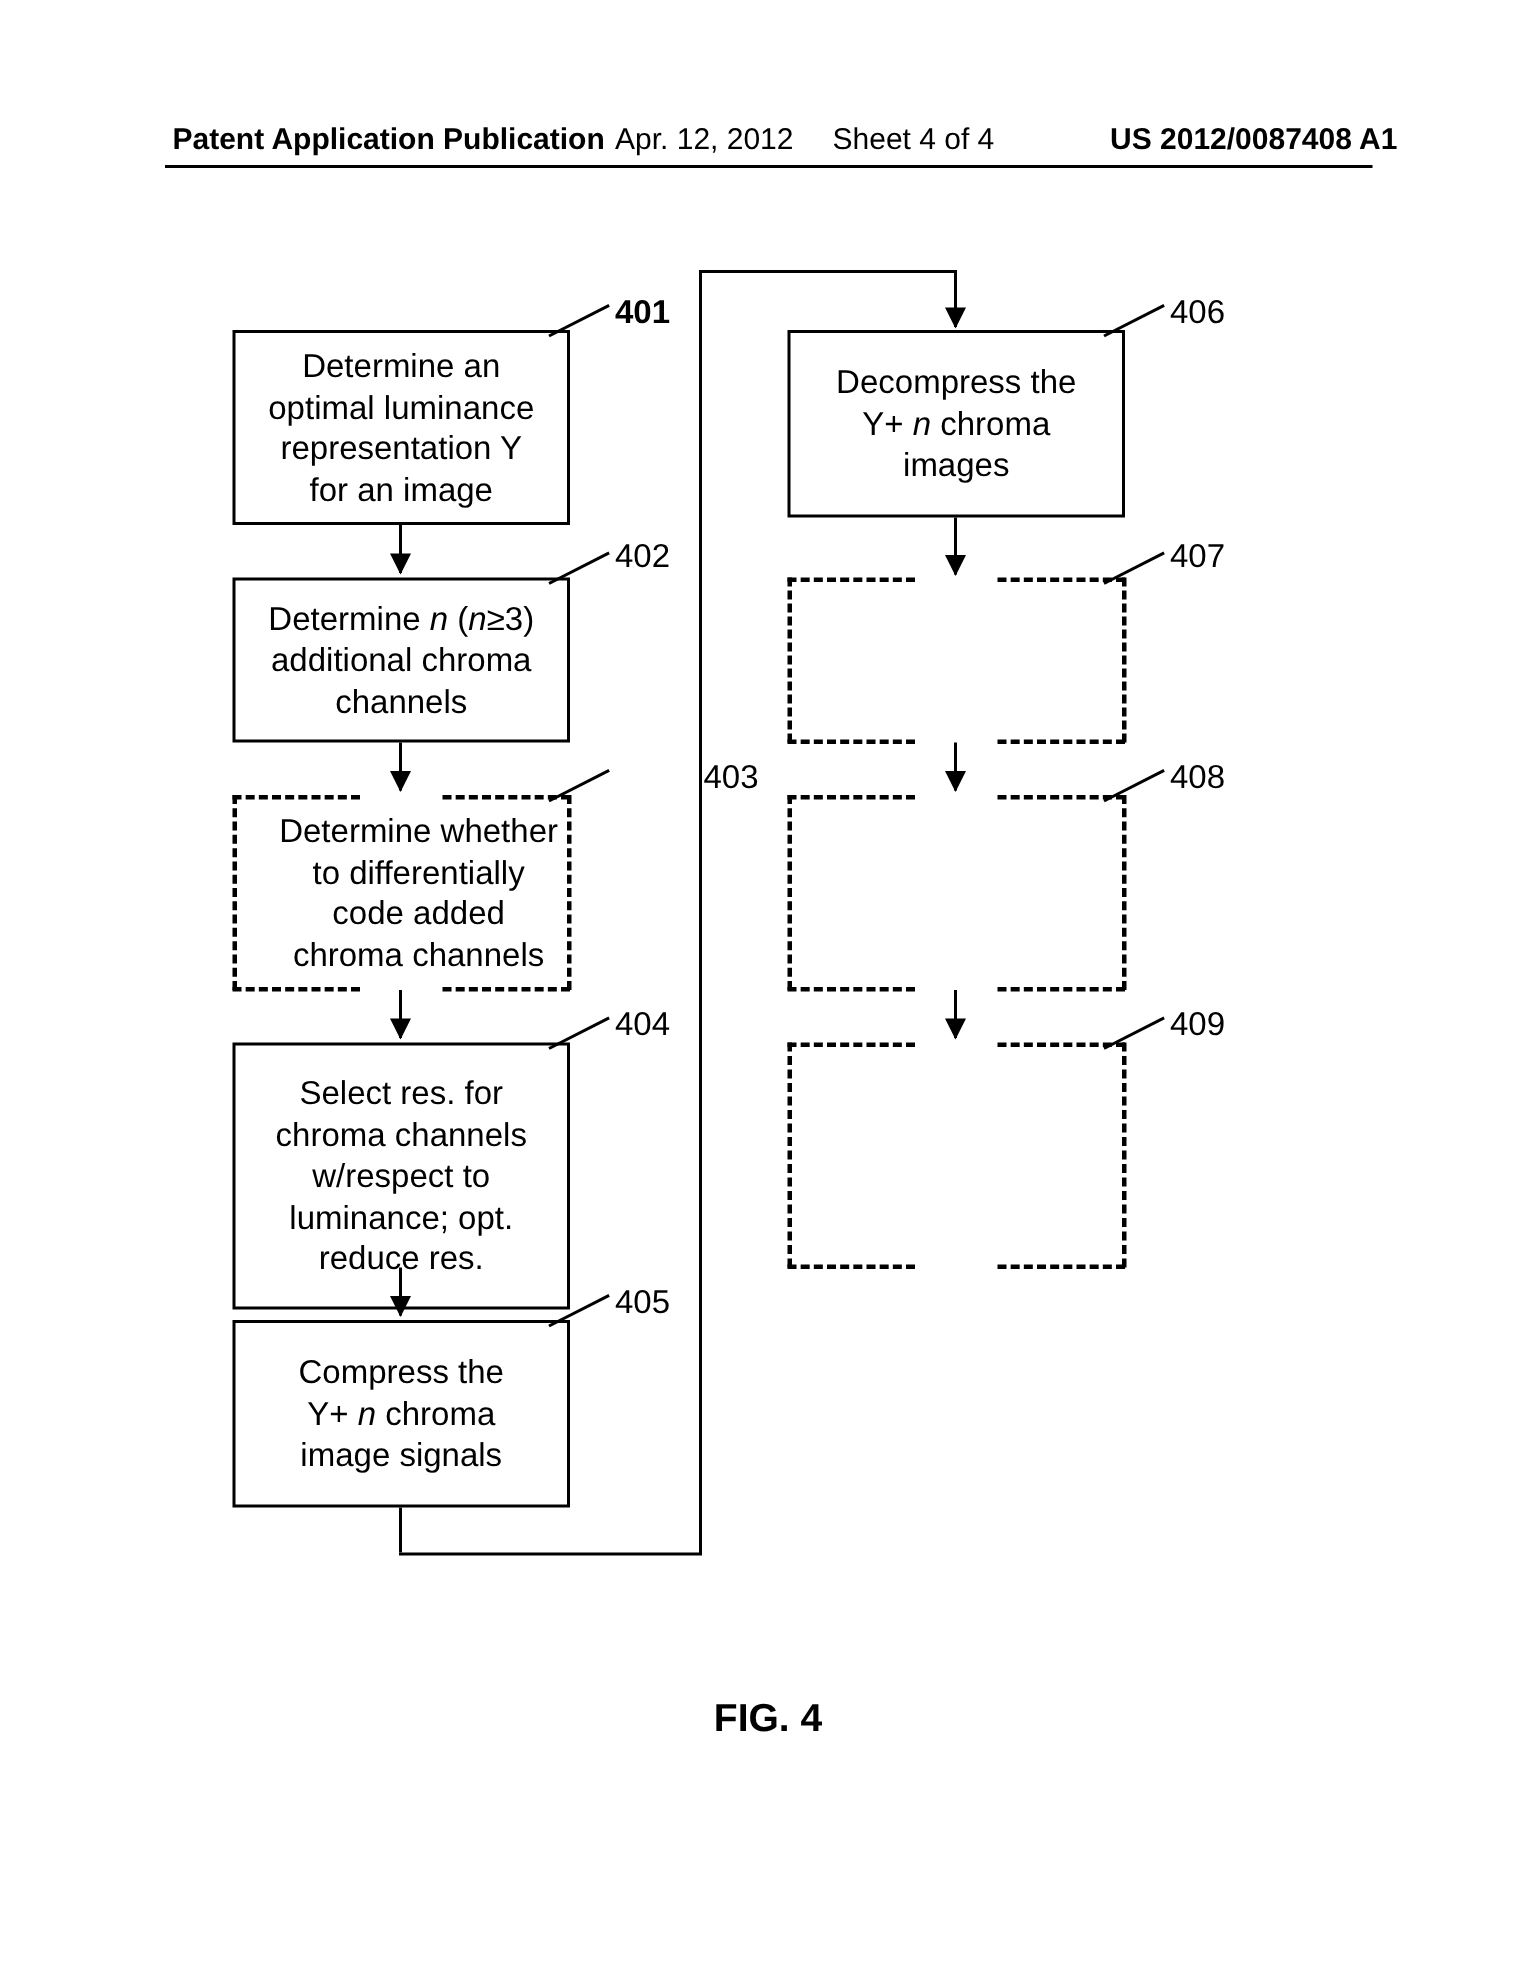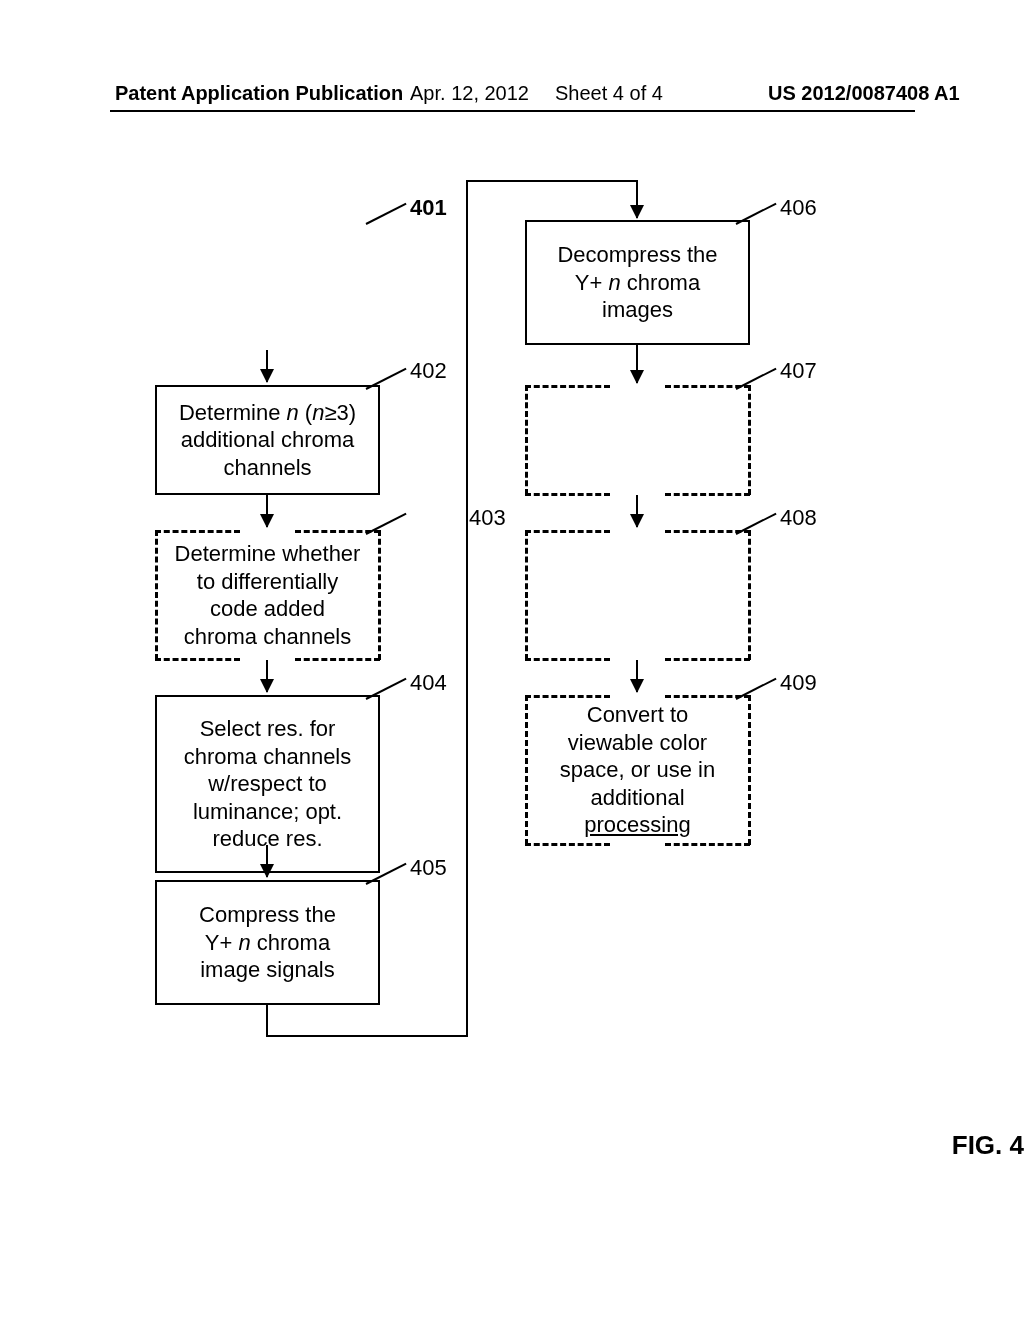--- a/index.html
+++ b/index.html
@@ -29,21 +29,20 @@
     left: 410px;
   }
   .header .sheet {
     position: absolute;
     left: 555px;
   }
   .header .right {
     position: absolute;
     left: 740px;
     font-weight: bold;
-    margin-left: 28px;
   }
   .header-rule {
     position: absolute;
     top: 110px;
     left: 110px;
     width: 805px;
     height: 2px;
     background: #000;
   }
   .diagram {
@@ -121,38 +120,46 @@
 <div class="header">
   <span class="left">Patent Application Publication</span>
   <span class="mid">Apr. 12, 2012</span>
   <span class="sheet">Sheet 4 of 4</span>
   <span class="right">US 2012/0087408 A1</span>
 </div>
 <div class="header-rule"></div>
 
 <div class="diagram">
 
+  <div class="box" style="left:155px; top:40px; width:225px; height:130px;">
+    <div>
+      <span>Determine an</span><br>
+      <span>optimal luminance</span><br>
+      <span>representation Y</span><br>
+      <span>for an image</span>
+    </div>
+  </div>
   <div class="label" style="left:410px; top:15px;font-weight:bold;">401</div>
   <div class="leader" style="left:366px; top:43px; width:45px; transform: rotate(-27deg);"></div>
 
   <div class="arrow" style="left:266px; top:170px; height:32px;"></div>
 
   <div class="box" style="left:155px; top:205px; width:225px; height:110px;">
     <div>
       <span>Determine </span><span class="ital">n</span><span> (</span><span class="ital">n</span><span>≥3)</span><br>
       <span>additional chroma</span><br>
       <span>channels</span>
     </div>
   </div>
   <div class="label" style="left:410px; top:178px;">402</div>
   <div class="leader" style="left:366px; top:208px; width:45px; transform: rotate(-27deg);"></div>
 
   <div class="arrow" style="left:266px; top:315px; height:32px;"></div>
 
-  <div class="box dashed" style="left:155px; top:350px; width:225px; height:130px;">
+  <div class="box dashed" style="left:155px; top:350px; width:225px; height:130px;justify-content:flex-end;">
     <div>
       <span>Determine whether</span><br>
       <span>to differentially</span><br>
       <span>code added</span><br>
       <span>chroma channels</span>
     </div>
   </div>
   <div class="dash-border dash-h" style="left:155px; top:350px; width:85px;"></div>
   <div class="dash-border dash-h" style="left:295px; top:350px; width:85px;"></div>
   <div class="dash-border dash-h" style="left:155px; top:478px; width:85px;"></div>
@@ -225,33 +232,24 @@
   <div class="dash-border dash-h" style="left:665px; top:350px; width:85px;"></div>
   <div class="dash-border dash-h" style="left:525px; top:478px; width:85px;"></div>
   <div class="dash-border dash-h" style="left:665px; top:478px; width:85px;"></div>
   <div class="dash-border dash-v" style="left:525px; top:350px; height:130px;"></div>
   <div class="dash-border dash-v" style="left:748px; top:350px; height:130px;"></div>
   <div class="label" style="left:780px; top:325px;">408</div>
   <div class="leader" style="left:736px; top:353px; width:45px; transform: rotate(-27deg);"></div>
 
   <div class="arrow" style="left:636px; top:480px; height:32px;"></div>
 
-  <div class="box dashed" style="left:525px; top:515px; width:225px; height:150px;">
-    <div>
-      <span>Convert to</span><br>
-      <span>viewable color</span><br>
-      <span>space, or use in</span><br>
-      <span>additional</span><br>
-      <span style="text-decoration: underline;">processing</span>
-    </div>
-  </div>
   <div class="dash-border dash-h" style="left:525px; top:515px; width:85px;"></div>
   <div class="dash-border dash-h" style="left:665px; top:515px; width:85px;"></div>
   <div class="dash-border dash-h" style="left:525px; top:663px; width:85px;"></div>
   <div class="dash-border dash-h" style="left:665px; top:663px; width:85px;"></div>
   <div class="dash-border dash-v" style="left:525px; top:515px; height:150px;"></div>
   <div class="dash-border dash-v" style="left:748px; top:515px; height:150px;"></div>
   <div class="label" style="left:780px; top:490px;">409</div>
   <div class="leader" style="left:736px; top:518px; width:45px; transform: rotate(-27deg);"></div>
 
 </div>
 
-<div class="fig" style="top:1130px;text-align:right;">FIG. 4</div>
+<div class="fig" style="top:1130px;">FIG. 4</div>
 
 </body></html>

